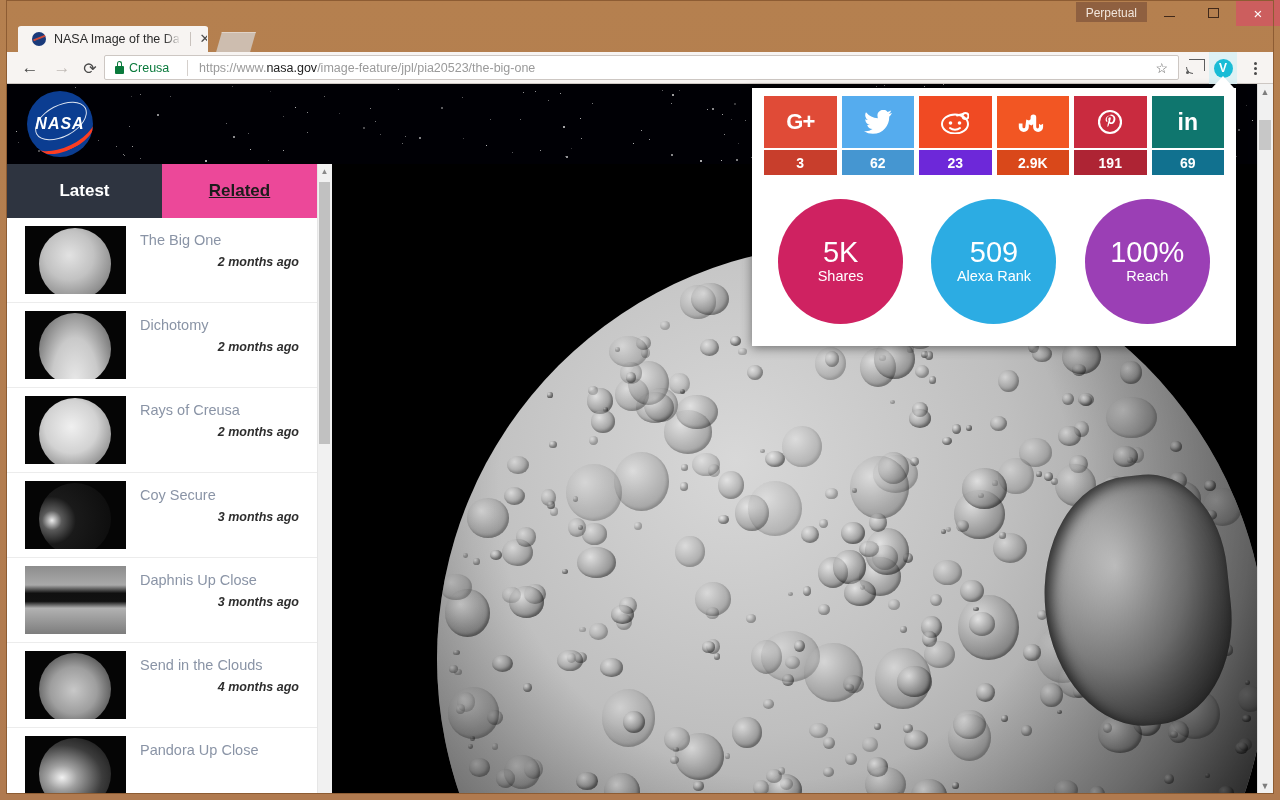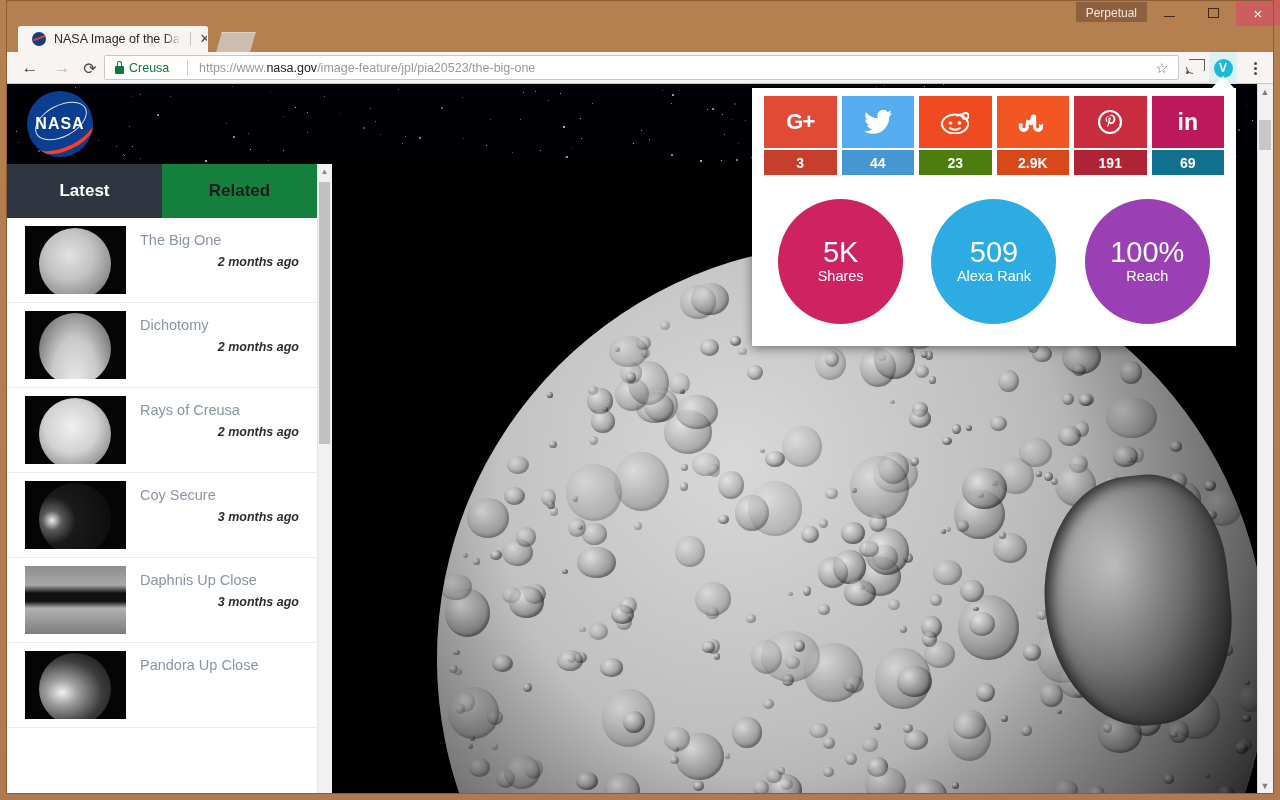--- a/index.html
+++ b/index.html
@@ -306,20 +306,21 @@
     border-radius: 50%;
     opacity: 0.75;
   }
   #nasa-logo {
     position: absolute;
     left: 20px; top: 7px;
     width: 66px; height: 66px;
     border-radius: 50%;
     background: #0b3d91;
     overflow: hidden;
+    font-style: italic;
   }
   #nasa-logo .orbit {
     position: absolute;
     left: 6px; top: 14px;
     width: 54px; height: 30px;
     border: 1.3px solid #ffffff;
     border-radius: 50%;
     transform: rotate(-28deg);
     opacity: 0.85;
   }
@@ -372,21 +373,21 @@
     width: 310px; height: 54px;
     display: flex;
   }
   .sidebar-tab {
     flex: 1;
     display: flex; align-items: center; justify-content: center;
     font-size: 17px;
     font-weight: bold;
   }
   .sidebar-tab.active { background: #2e3440; color: #ffffff; }
-  .sidebar-tab.inactive { background: #15803d; color: #1c1c1c; }
+  .sidebar-tab.inactive { background: #ec4899; color: #1c1c1c; text-decoration: underline; }
   #sidebar-list {
     position: absolute;
     left: 0; top: 54px;
     width: 310px; height: 576px;
     background: #ffffff;
     overflow: hidden;
   }
   .side-item {
     position: relative;
     height: 85px;
@@ -831,20 +832,27 @@
             </div>
             <div class="side-title">Coy Secure</div>
             <div class="side-date">3 months ago</div>
           </div>
           <div class="side-item">
             <div class="side-thumb" style="background: rgb(5, 5, 5);">
               <div style="position: absolute; left: 0px; top: 0px; width: 101px; height: 68px; border-radius: 0px; background: linear-gradient(rgb(141, 141, 141) 0%, rgb(169, 169, 169) 28%, rgb(16, 16, 16) 40%, rgb(18, 18, 18) 52%, rgb(178, 178, 178) 62%, rgb(125, 125, 125) 100%);"></div>
             </div>
             <div class="side-title">Daphnis Up Close</div>
             <div class="side-date">3 months ago</div>
+          </div>
+          <div class="side-item">
+            <div class="side-thumb" style="background: rgb(5, 5, 5);">
+              <div style="position: absolute; left: 14px; top: 2px; width: 72px; height: 72px; border-radius: 50%; background: radial-gradient(at 48% 52%, rgb(200, 200, 200) 0%, rgb(158, 158, 158) 44%, rgb(78, 78, 78) 80%, rgb(14, 14, 14) 100%);"></div>
+            </div>
+            <div class="side-title">Send in the Clouds</div>
+            <div class="side-date">4 months ago</div>
           </div>
           <div class="side-item">
             <div class="side-thumb" style="background: rgb(5, 5, 5);">
               <div style="position: absolute; left: 14px; top: 2px; width: 72px; height: 72px; border-radius: 50%; background: radial-gradient(at 32% 55%, rgb(242, 242, 242) 0%, rgb(160, 160, 160) 22%, rgb(60, 60, 60) 58%, rgb(9, 9, 9) 100%);"></div>
             </div>
             <div class="side-title">Pandora Up Close</div>
           </div>
         </div>
       <div id="sidebar-scroll-track"></div>
       <div id="sidebar-scroll-up">▲</div>
@@ -1169,54 +1177,54 @@
             <span style="font-size:22px;font-weight:bold;letter-spacing:-1px;">G+</span>
           </div>
           <div class="sb-count" style="background: rgb(200, 62, 44);">3</div>
         </div>
         <div class="share-btn">
           <div class="sb-icon" style="background: rgb(85, 172, 238);">
             <svg width="28" height="24" viewBox="0 0 28 24">
               <path fill="#fff" d="M28 2.9c-1 .5-2.1.8-3.3 1A5.7 5.7 0 0 0 27.2.5a11.5 11.5 0 0 1-3.6 1.4A5.7 5.7 0 0 0 13.7 7c0 .5 0 .9.1 1.3A16.3 16.3 0 0 1 2 2.3a5.7 5.7 0 0 0 1.8 7.6c-.9 0-1.8-.3-2.6-.7v.1c0 2.8 2 5.1 4.6 5.6a5.8 5.8 0 0 1-2.6.1 5.7 5.7 0 0 0 5.3 4A11.5 11.5 0 0 1 0 21.2 16.2 16.2 0 0 0 8.8 23.8c10.6 0 16.4-8.8 16.4-16.4V6.7A11.7 11.7 0 0 0 28 2.9z"></path>
             </svg>
           </div>
-          <div class="sb-count" style="background: rgb(69, 150, 209);">44</div>
+          <div class="sb-count" style="background: rgb(69, 150, 209);">62</div>
         </div>
         <div class="share-btn">
           <div class="sb-icon" style="background: rgb(240, 74, 35);">
             <svg width="28" height="24" viewBox="0 0 28 24">
               <ellipse cx="14" cy="14" rx="13" ry="9.5" fill="none" stroke="#fff" stroke-width="2"></ellipse>
               <circle cx="9.5" cy="13" r="1.8" fill="#fff"></circle>
               <circle cx="18.5" cy="13" r="1.8" fill="#fff"></circle>
               <path d="M9 18c2.8 2.2 7.2 2.2 10 0" fill="none" stroke="#fff" stroke-width="2" stroke-linecap="round"></path>
               <circle cx="24.5" cy="6" r="3" fill="none" stroke="#fff" stroke-width="2"></circle>
               <path d="M16 5.5 22 4" stroke="#fff" stroke-width="2" fill="none" stroke-linecap="round"></path>
             </svg>
           </div>
-          <div class="sb-count" style="background: #4d7c0f;">23</div>
+          <div class="sb-count" style="background: #6d28d9;">23</div>
         </div>
         <div class="share-btn">
           <div class="sb-icon" style="background: rgb(242, 86, 35);">
             <svg width="30" height="22" viewBox="0 0 30 22">
               <path fill="#fff" d="M8.3 8.5 11 9.4l1.6-1.1V6.2a2.8 2.8 0 1 1 5.6 0V16a1.4 1.4 0 0 0 2.8 0v-3.2l1.8 1.1 2.3-1.1V16a5 5 0 0 1-10 0v-2.7l-1.7 1.1-2.6-1.1v2.6a5 5 0 1 1-10 0v-3.3h3.7v3.3a1.4 1.4 0 0 0 2.8 0z"></path>
             </svg>
           </div>
           <div class="sb-count" style="background: rgb(217, 72, 26);">2.9K</div>
         </div>
         <div class="share-btn">
           <div class="sb-icon" style="background: rgb(201, 43, 63);">
             <svg width="24" height="26" viewBox="0 0 24 26">
               <circle cx="12" cy="13" r="11" fill="none" stroke="#fff" stroke-width="2.2"></circle>
               <path fill="#fff" d="M12.4 6.6c-3 0-4.8 1.9-4.8 4 0 1 .4 2.1 1.3 2.5.2.1.3 0 .3-.2l.2-.8c0-.2 0-.3-.1-.4a2.3 2.3 0 0 1-.5-1.5c0-1.8 1.4-3.4 3.6-3.4 2 0 3.1 1.2 3.1 2.8 0 2.1-.9 3.9-2.3 3.9-.8 0-1.3-.6-1.1-1.4.2-1 .7-2 .7-2.7 0-.6-.3-1.1-1-1.1-.8 0-1.5.9-1.5 2 0 .7.3 1.2.3 1.2l-1 4c-.2 1-.1 2.3 0 2.4 0 .1.1.1.2 0 .1-.1.8-1 1-1.9l.5-1.8c.3.5 1.1.9 1.9.9 2.5 0 4.2-2.3 4.2-5.3 0-2.3-1.9-4.2-4.9-4.2z"></path>
             </svg>
           </div>
           <div class="sb-count" style="background: rgb(174, 36, 52);">191</div>
         </div>
         <div class="share-btn">
-          <div class="sb-icon" style="background: #be185d;">
+          <div class="sb-icon" style="background: #0f766e;">
             <span style="font-size:23px;font-weight:bold;">in</span>
           </div>
           <div class="sb-count" style="background: rgb(17, 113, 143);">69</div>
         </div>
       </div>
     <div id="share-circles">
         <div class="share-circle" style="background: rgb(207, 34, 97);">
           <div class="sc-value">5K</div>
           <div class="sc-label">Shares</div>
         </div>

